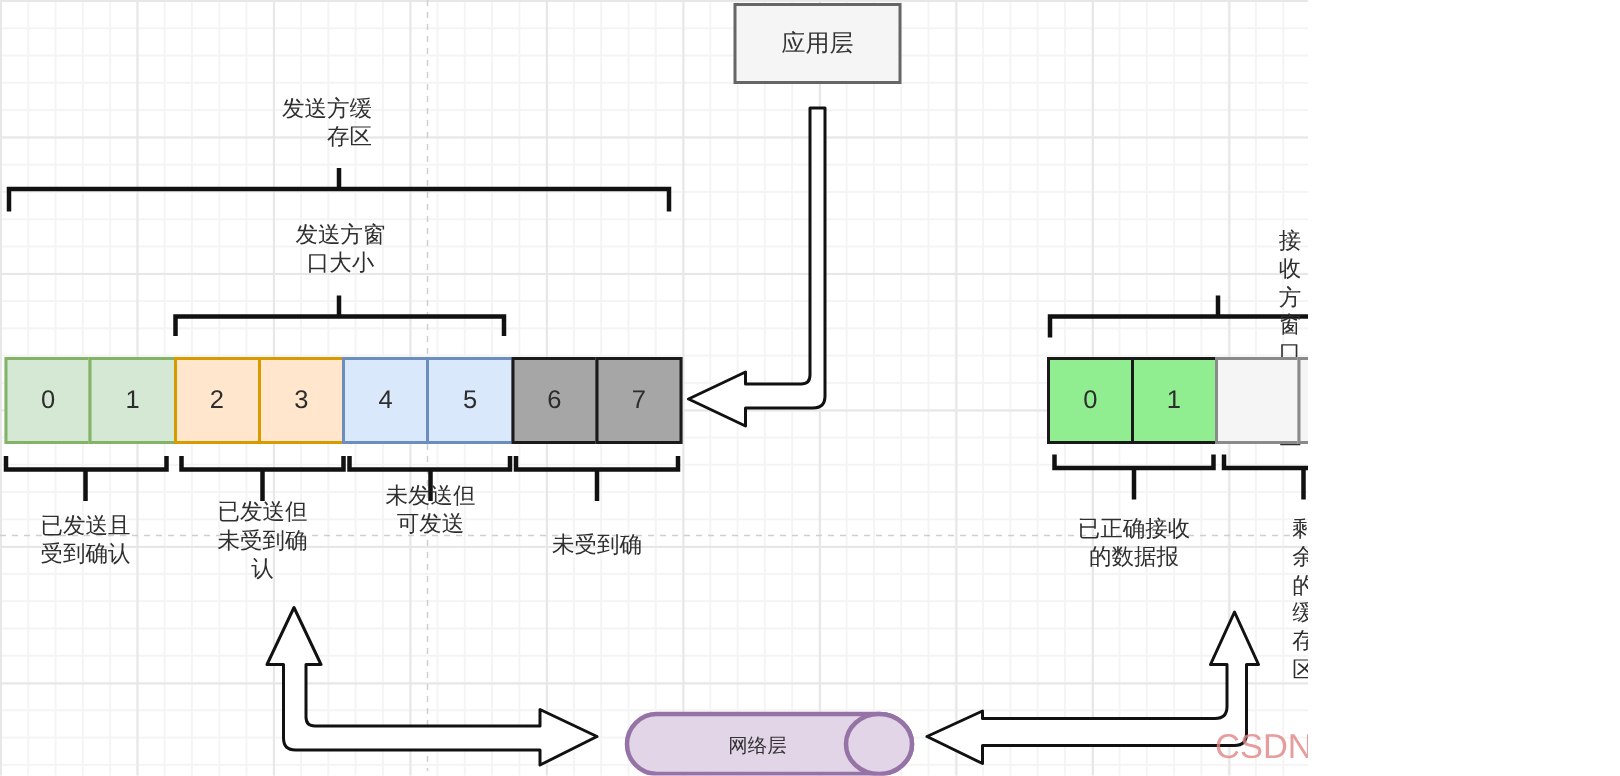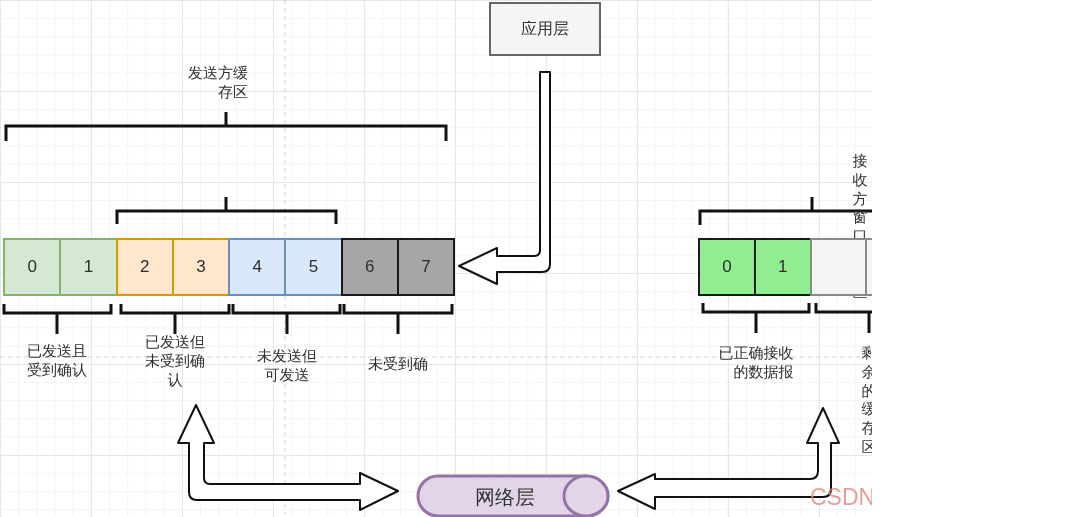--- a/index.html
+++ b/index.html
@@ -33,21 +33,21 @@
   }
   .cell + .cell{margin-left:-2px;}
   .cell.green  {background:#d5e8d4;border-color:#82b366;}
   .cell.orange {background:#ffe6cc;border-color:#d79b00;}
   .cell.blue   {background:#dae8fc;border-color:#6c8ebf;}
   .cell.gray   {background:#a6a6a6;border-color:#1a1a1a;}
   .cell.bgreen {background:#90ee90;border-color:#1a1a1a;}
   .cell.white  {background:#f5f5f5;border-color:#8a8a8a;}
   .netlabel{
     position:absolute;transform:translate(-50%,-50%);
-    font-size:20px;color:#333333;
+    font-size:13px;color:#333333;
   }
   .watermark{
     position:absolute;left:810px;top:482px;
     font-size:23px;color:rgba(224,132,132,0.8);white-space:nowrap;
   }
 </style>
 </head>
 <body>
 
 <div class="canvas">
@@ -86,52 +86,54 @@
 
   <div class="appbox" style="left:489px;top:2px;width:112px;height:54px;">
     <span>应用层</span>
   </div>
   <div class="appbox" style="left:967px;top:2px;width:112px;height:53px;">
     <span>应用层</span>
   </div>
 
   <div class="lbl" style="left:218px;top:64px;text-align:right;">发送方缓
 存区</div>
+  <div class="lbl" style="left:227px;top:148px;">发送方窗
+口大小</div>
 
   <div class="buffer" style="left:3px;top:238px;width:452px;">
     <div class="cell green">0</div>
     <div class="cell green">1</div>
     <div class="cell orange">2</div>
     <div class="cell orange">3</div>
     <div class="cell blue">4</div>
     <div class="cell blue">5</div>
     <div class="cell gray">6</div>
     <div class="cell gray">7</div>
   </div>
 
   <div class="lbl" style="left:175px;top:333px;">已发送但
 未受到确
 认</div>
   <div class="lbl" style="left:57px;top:342px;">已发送且
 受到确认</div>
-  <div class="lbl" style="left:287px;top:347px;">未发送但
+  <div class="lbl" style="left:287px;top:322px;">未发送但
 可发送</div>
   <div class="lbl" style="left:398px;top:355px;">未受到确</div>
 
   <div class="lbl" style="left:860px;top:152px;">接收方窗
 口缓存区</div>
 
   <div class="buffer" style="left:698px;top:238px;width:225px;">
     <div class="cell bgreen">0</div>
     <div class="cell bgreen">1</div>
     <div class="cell white"></div>
     <div class="cell white"></div>
   </div>
 
-  <div class="lbl" style="left:756px;top:344px;text-align:right;">已正确接收
+  <div class="lbl" style="left:756px;top:344px;">已正确接收
 的数据报</div>
   <div class="lbl" style="left:869px;top:344px;">剩余的缓
 存区</div>
 
   <div class="netlabel" style="left:505px;top:497px;">网络层</div>
 
   <div class="watermark">CSDN @中国彭于晏杭州分晏</div>
 
 </div>
 

